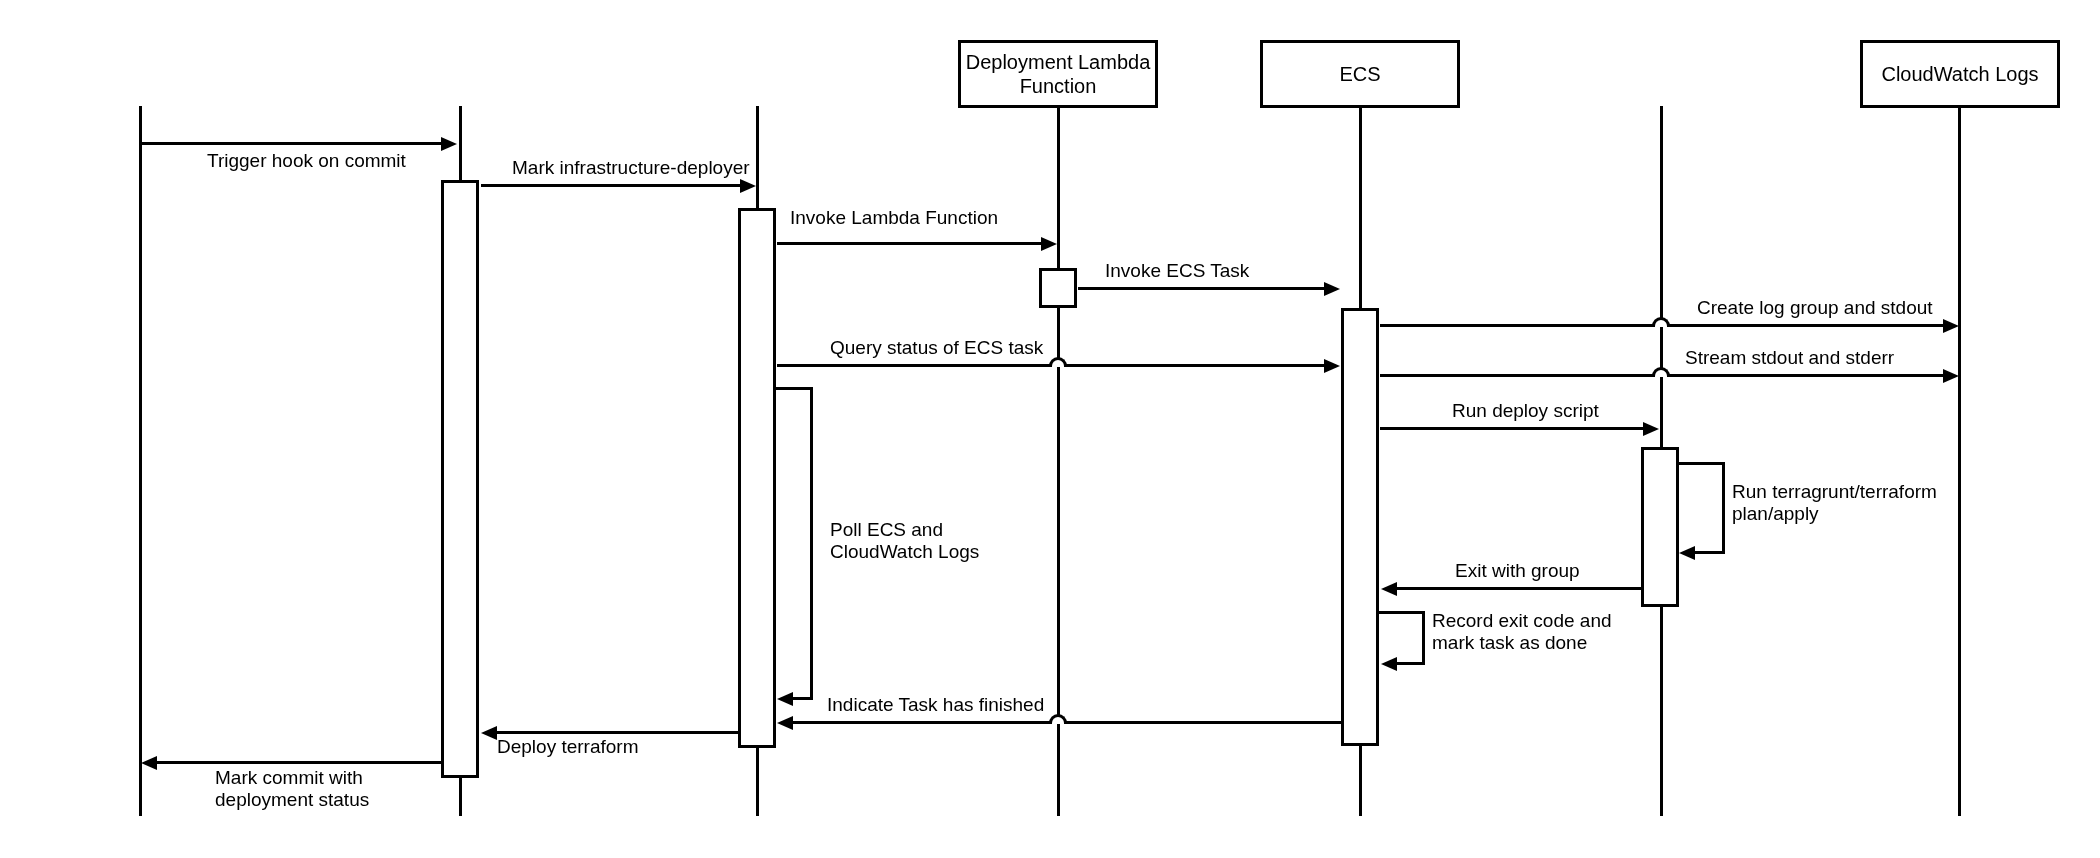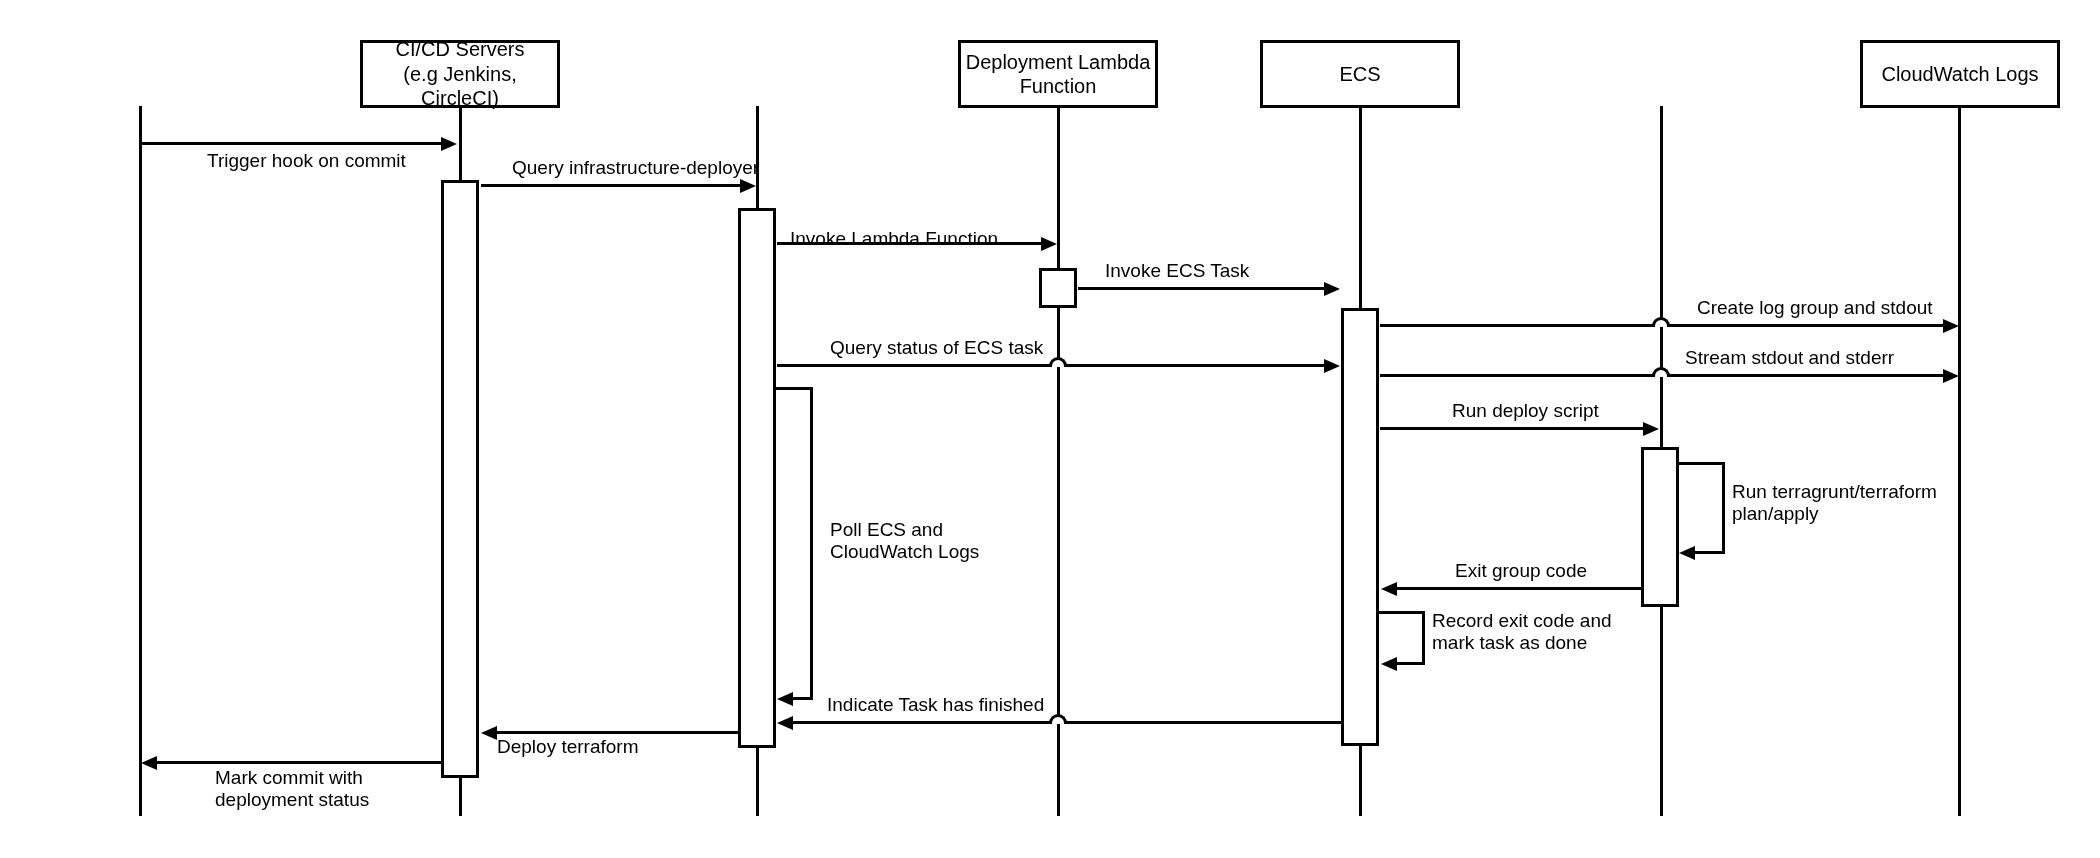--- a/index.html
+++ b/index.html
@@ -31,49 +31,47 @@
 <div class="canvas">
 
   <div class="lifeline" style="left:139px"></div>
   <div class="lifeline" style="left:459px"></div>
   <div class="lifeline" style="left:756px"></div>
   <div class="lifeline" style="left:1057px"></div>
   <div class="lifeline" style="left:1359px"></div>
   <div class="lifeline" style="left:1660px"></div>
   <div class="lifeline" style="left:1958px"></div>
 
-  <div class="actor" style="left:360px"><span>CI/CD Servers
-(e.g Jenkins, CircleCI)</span></div>
   <div class="actor" style="left:1260px"><span>ECS</span></div>
   <div class="actor" style="left:958px"><span>Deployment Lambda
 Function</span></div>
   <div class="actor" style="left:1860px"><span>CloudWatch Logs</span></div>
 
   <div class="activation" style="left:441px;  top:180px; height:598px"></div>
   <div class="activation" style="left:738px;  top:208px; height:540px"></div>
   <div class="activation" style="left:1039px; top:268px; height:40px"></div>
   <div class="activation" style="left:1341px; top:308px; height:438px"></div>
   <div class="activation" style="left:1641px; top:447px; height:160px"></div>
 
   <div>
     <div class="mline" style="left:141px; top:142px; width:302px"></div>
     <div class="head-r" style="left:441px; top:137px"></div>
     <div class="mlabel" style="left:207px; top:150px">Trigger hook on commit</div>
   </div>
 
   <div>
     <div class="mline" style="left:481px; top:184px; width:261px"></div>
     <div class="head-r" style="left:740px; top:179px"></div>
-    <div class="mlabel" style="left:512px; top:157px">Query infrastructure-deployer</div>
+    <div class="mlabel" style="left:512px; top:157px">Mark infrastructure-deployer</div>
   </div>
 
   <div>
     <div class="mline" style="left:777px; top:242px; width:266px"></div>
     <div class="head-r" style="left:1041px; top:237px"></div>
-    <div class="mlabel" style="left:790px; top:228px">Invoke Lambda Function</div>
+    <div class="mlabel" style="left:790px; top:207px">Invoke Lambda Function</div>
   </div>
 
   <div>
     <div class="mline" style="left:1078px; top:287px; width:248px"></div>
     <div class="head-r" style="left:1324px; top:282px"></div>
     <div class="mlabel" style="left:1105px; top:260px">Invoke ECS Task</div>
   </div>
 
   <div>
     <div class="mline" style="left:1380px; top:324px; width:565px"></div>
@@ -116,21 +114,21 @@
     <div class="vline" style="left:810px; top:387px; height:313px"></div>
     <div class="mline" style="left:791px; top:697px; width:22px"></div>
     <div class="head-l" style="left:777px; top:692px"></div>
     <div class="mlabel" style="left:830px; top:519px">Poll ECS and
 CloudWatch Logs</div>
   </div>
 
   <div>
     <div class="mline" style="left:1395px; top:587px; width:246px"></div>
     <div class="head-l" style="left:1381px; top:582px"></div>
-    <div class="mlabel" style="left:1455px; top:560px">Exit group code</div>
+    <div class="mlabel" style="left:1455px; top:560px">Exit with group</div>
   </div>
 
   <div>
     <div class="mline" style="left:1379px; top:611px; width:46px"></div>
     <div class="vline" style="left:1422px; top:611px; height:54px"></div>
     <div class="mline" style="left:1395px; top:662px; width:30px"></div>
     <div class="head-l" style="left:1381px; top:657px"></div>
     <div class="mlabel" style="left:1432px; top:610px">Record exit code and
 mark task as done</div>
   </div>

